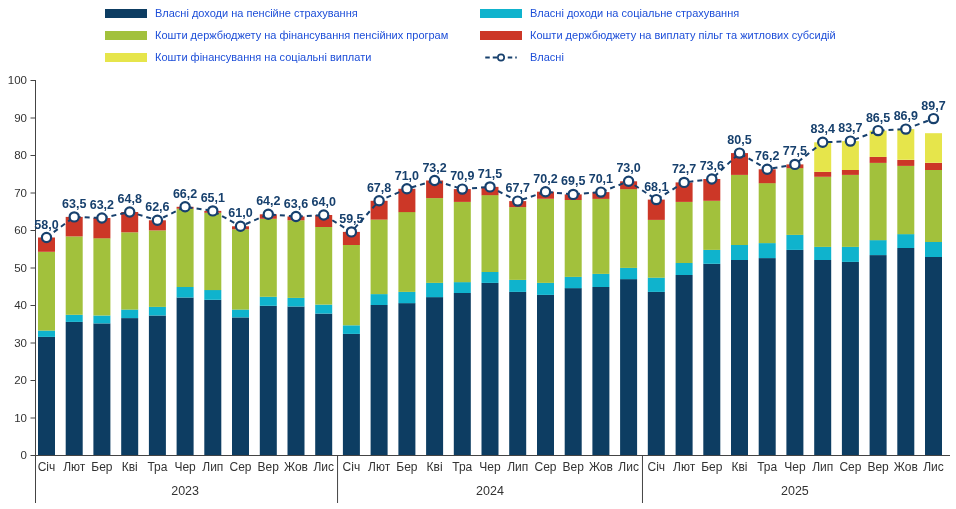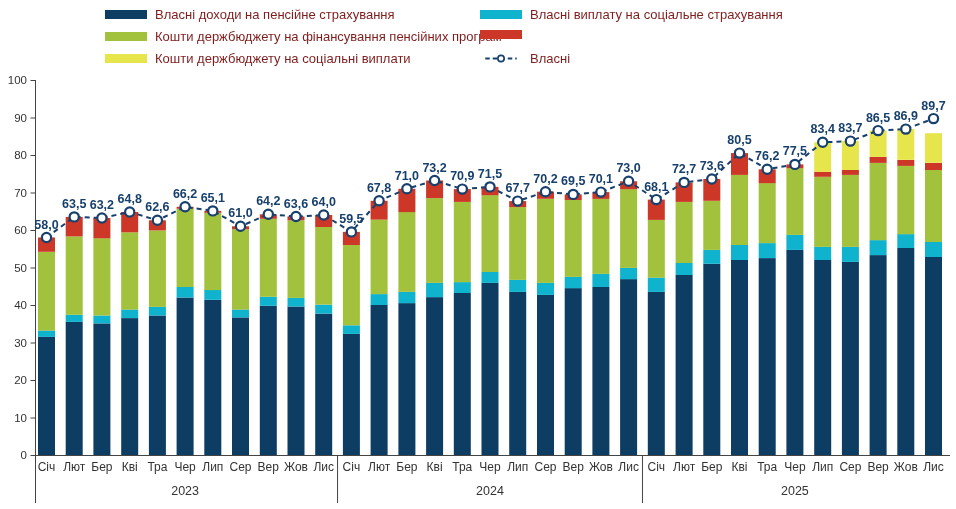--- a/index.html
+++ b/index.html
@@ -1,49 +1,50 @@
 <!DOCTYPE html>
 <html><head>
 <meta charset="utf-8">
 <style>
   html,body{margin:0;padding:0;background:#fff;}
   #stage{position:relative;width:956px;height:509px;background:#fff;overflow:hidden;
          font-family:"Liberation Sans",sans-serif;}
   .legend-item{position:absolute;display:flex;align-items:center;gap:8px;
-               font-size:13px;color:#7f1d1d;white-space:nowrap;line-height:1;}
+               font-size:11px;color:#1d4ed8;white-space:nowrap;line-height:1;}
   .swatch{width:42px;height:9px;flex:0 0 auto;}
   #chart-wrap{position:absolute;left:0;top:0;}
   .ytick{font:11.5px "Liberation Sans",sans-serif;fill:#333;}
   .xtick{font:12px "Liberation Sans",sans-serif;fill:#333;}
   .yearlab{font:12.5px "Liberation Sans",sans-serif;fill:#333;}
   .dlabel{font:bold 12.5px "Liberation Sans",sans-serif;fill:#17406d;}
 </style>
 </head>
 <body>
 
 <div id="stage">
 
   <div class="legend-item" style="left:105px;top:8px">
     <span class="swatch" style="background: rgb(13, 61, 98);"></span>
     <span>Власні доходи на пенсійне страхування</span>
   </div>
   <div class="legend-item" style="left:480px;top:8px">
     <span class="swatch" style="background: rgb(15, 179, 205);"></span>
-    <span>Власні виплату на соціальне страхування</span>
+    <span>Власні доходи на соціальне страхування</span>
   </div>
   <div class="legend-item" style="left:105px;top:30px">
     <span class="swatch" style="background: rgb(162, 193, 60);"></span>
     <span>Кошти держбюджету на фінансування пенсійних програм</span>
   </div>
   <div class="legend-item" style="left:480px;top:30px">
     <span class="swatch" style="background: rgb(204, 55, 39);"></span>
+    <span>Кошти держбюджету на виплату пільг та житлових субсидій</span>
   </div>
   <div class="legend-item" style="left:105px;top:52px">
     <span class="swatch" style="background: rgb(230, 229, 75);"></span>
-    <span>Кошти держбюджету на соціальні виплати</span>
+    <span>Кошти фінансування на соціальні виплати</span>
   </div>
   <div class="legend-item" style="left:480px;top:52px">
     <svg class="swatch" width="42" height="12" viewBox="0 0 42 12">
       <line x1="0" y1="6" x2="42" y2="6" stroke="#17406d" stroke-width="2.4" stroke-dasharray="6 4"></line>
       <circle cx="21" cy="6" r="4.2" fill="#fff" stroke="#17406d" stroke-width="2.2"></circle>
     </svg>
     <span>Власні</span>
   </div>
 
   <div id="chart-wrap">

